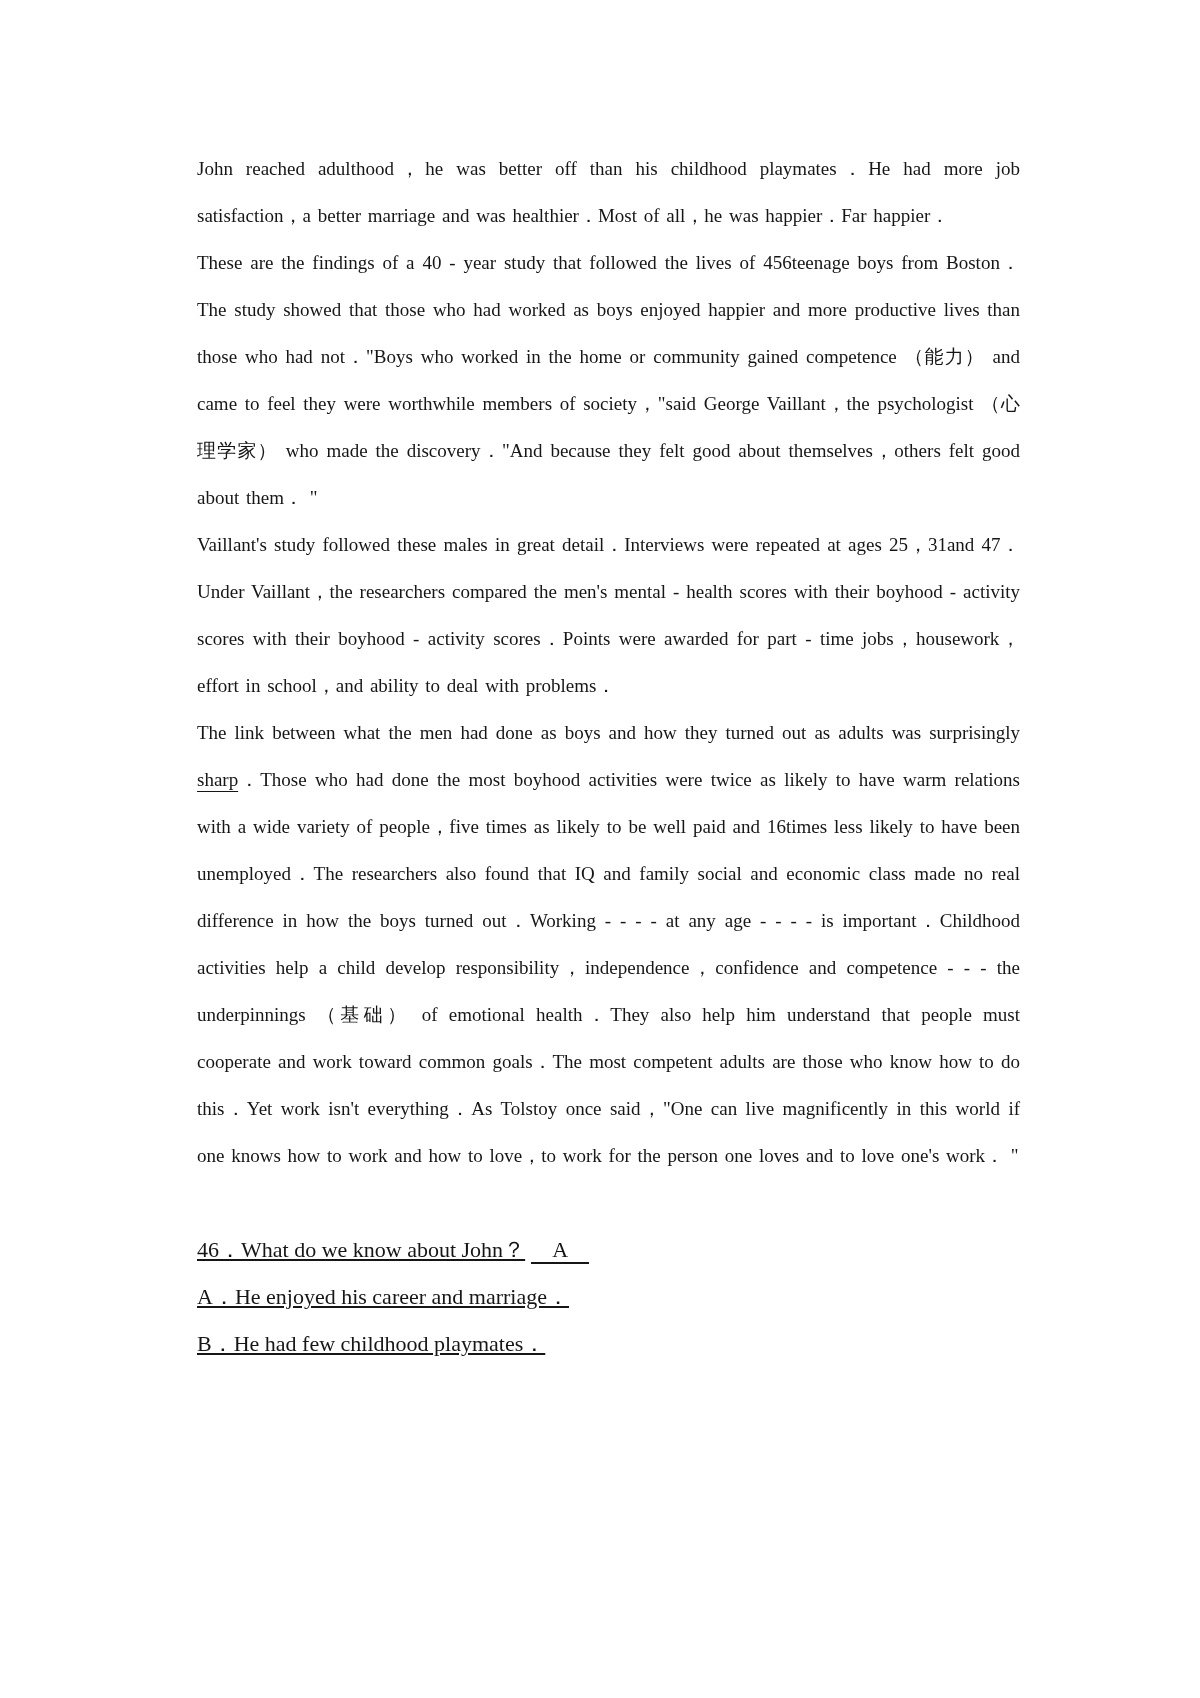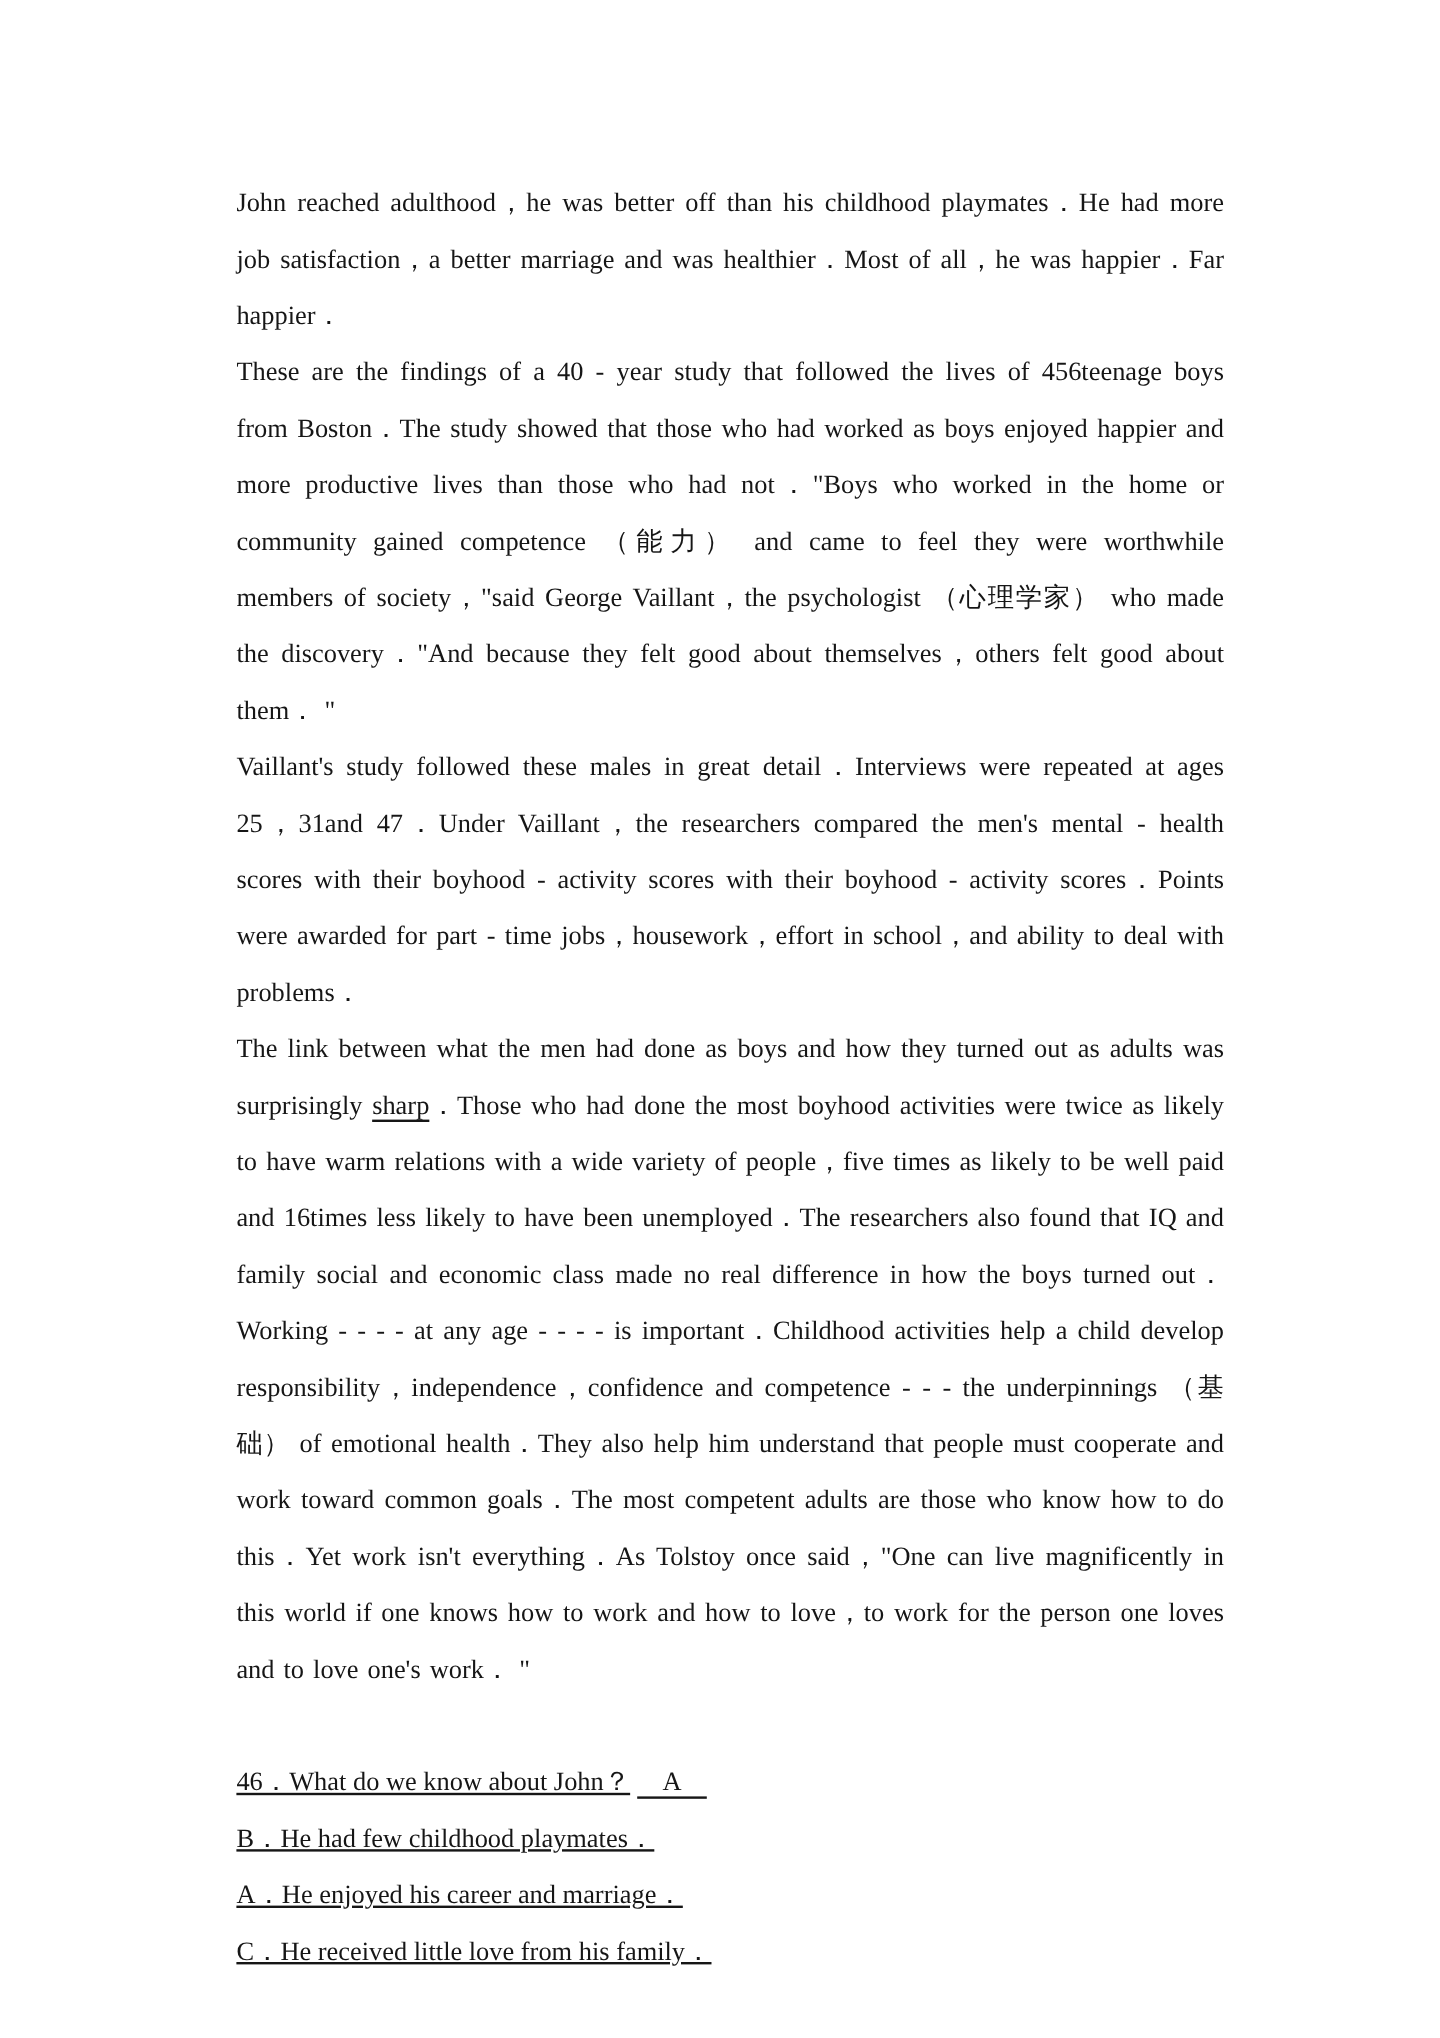--- a/index.html
+++ b/index.html
@@ -14,21 +14,21 @@
     font-family: "Liberation Serif", "DejaVu Serif", serif;
     color: #161616;
     overflow: hidden;
   }
   .page {
     box-sizing: border-box;
     padding: 145px 180px 0 197px;
   }
   .passage p {
     margin: 0;
-    font-size: 22px;
+    font-size: 19px;
     line-height: 47px;
     text-align: justify;
     text-justify: inter-word;
     word-spacing: 2px;
   }
   .passage .seg {
     
   }
   .underline-word {
     text-decoration: underline;
@@ -63,18 +63,17 @@
 
   <div class="passage">
     <p>John reached adulthood，he was better off than his childhood playmates．He had more job satisfaction，a better marriage and was healthier．Most of all，he was happier．Far happier．</p>
     <p>These are the findings of a 40 - year study that followed the lives of 456teenage boys from Boston．The study showed that those who had worked as boys enjoyed happier and more productive lives than those who had not．"Boys who worked in the home or community gained competence （能力） and came to feel they were worthwhile members of society，"said George Vaillant，the psychologist （心理学家） who made the discovery．"And because they felt good about themselves，others felt good about them． "</p>
     <p>Vaillant's study followed these males in great detail．Interviews were repeated at ages 25，31and 47．Under Vaillant，the researchers compared the men's mental - health scores with their boyhood - activity scores with their boyhood - activity scores．Points were awarded for part - time jobs，housework，effort in school，and ability to deal with problems．</p>
     <p><span class="seg">The link between what the men had done as boys and how they turned out as adults was surprisingly </span><span class="underline-word">sharp</span><span class="seg">．Those who had done the most boyhood activities were twice as likely to have warm relations with a wide variety of people，five times as likely to be well paid and 16times less likely to have been unemployed．The researchers also found that IQ and family social and economic class made no real difference in how the boys turned out．Working - - - - at any age - - - - is important．Childhood activities help a child develop responsibility，independence，confidence and competence - - - the underpinnings （基础） of emotional health．They also help him understand that people must cooperate and work toward common goals．The most competent adults are those who know how to do this．Yet work isn't everything．As Tolstoy once said，"One can live magnificently in this world if one knows how to work and how to love，to work for the person one loves and to love one's work． "</span></p>
   </div>
 
   <div class="questions">
     <div class="q-line"><span>46．What do we know about John？</span><span class="answer-blank"><span>A</span></span></div>
+    <div class="option">A．He enjoyed his career and marriage．</div>
     <div class="option">B．He had few childhood playmates．</div>
-    <div class="option">A．He enjoyed his career and marriage．</div>
-    <div class="option">C．He received little love from his family．</div>
   </div>
 
 </div>
 
 </body></html>

